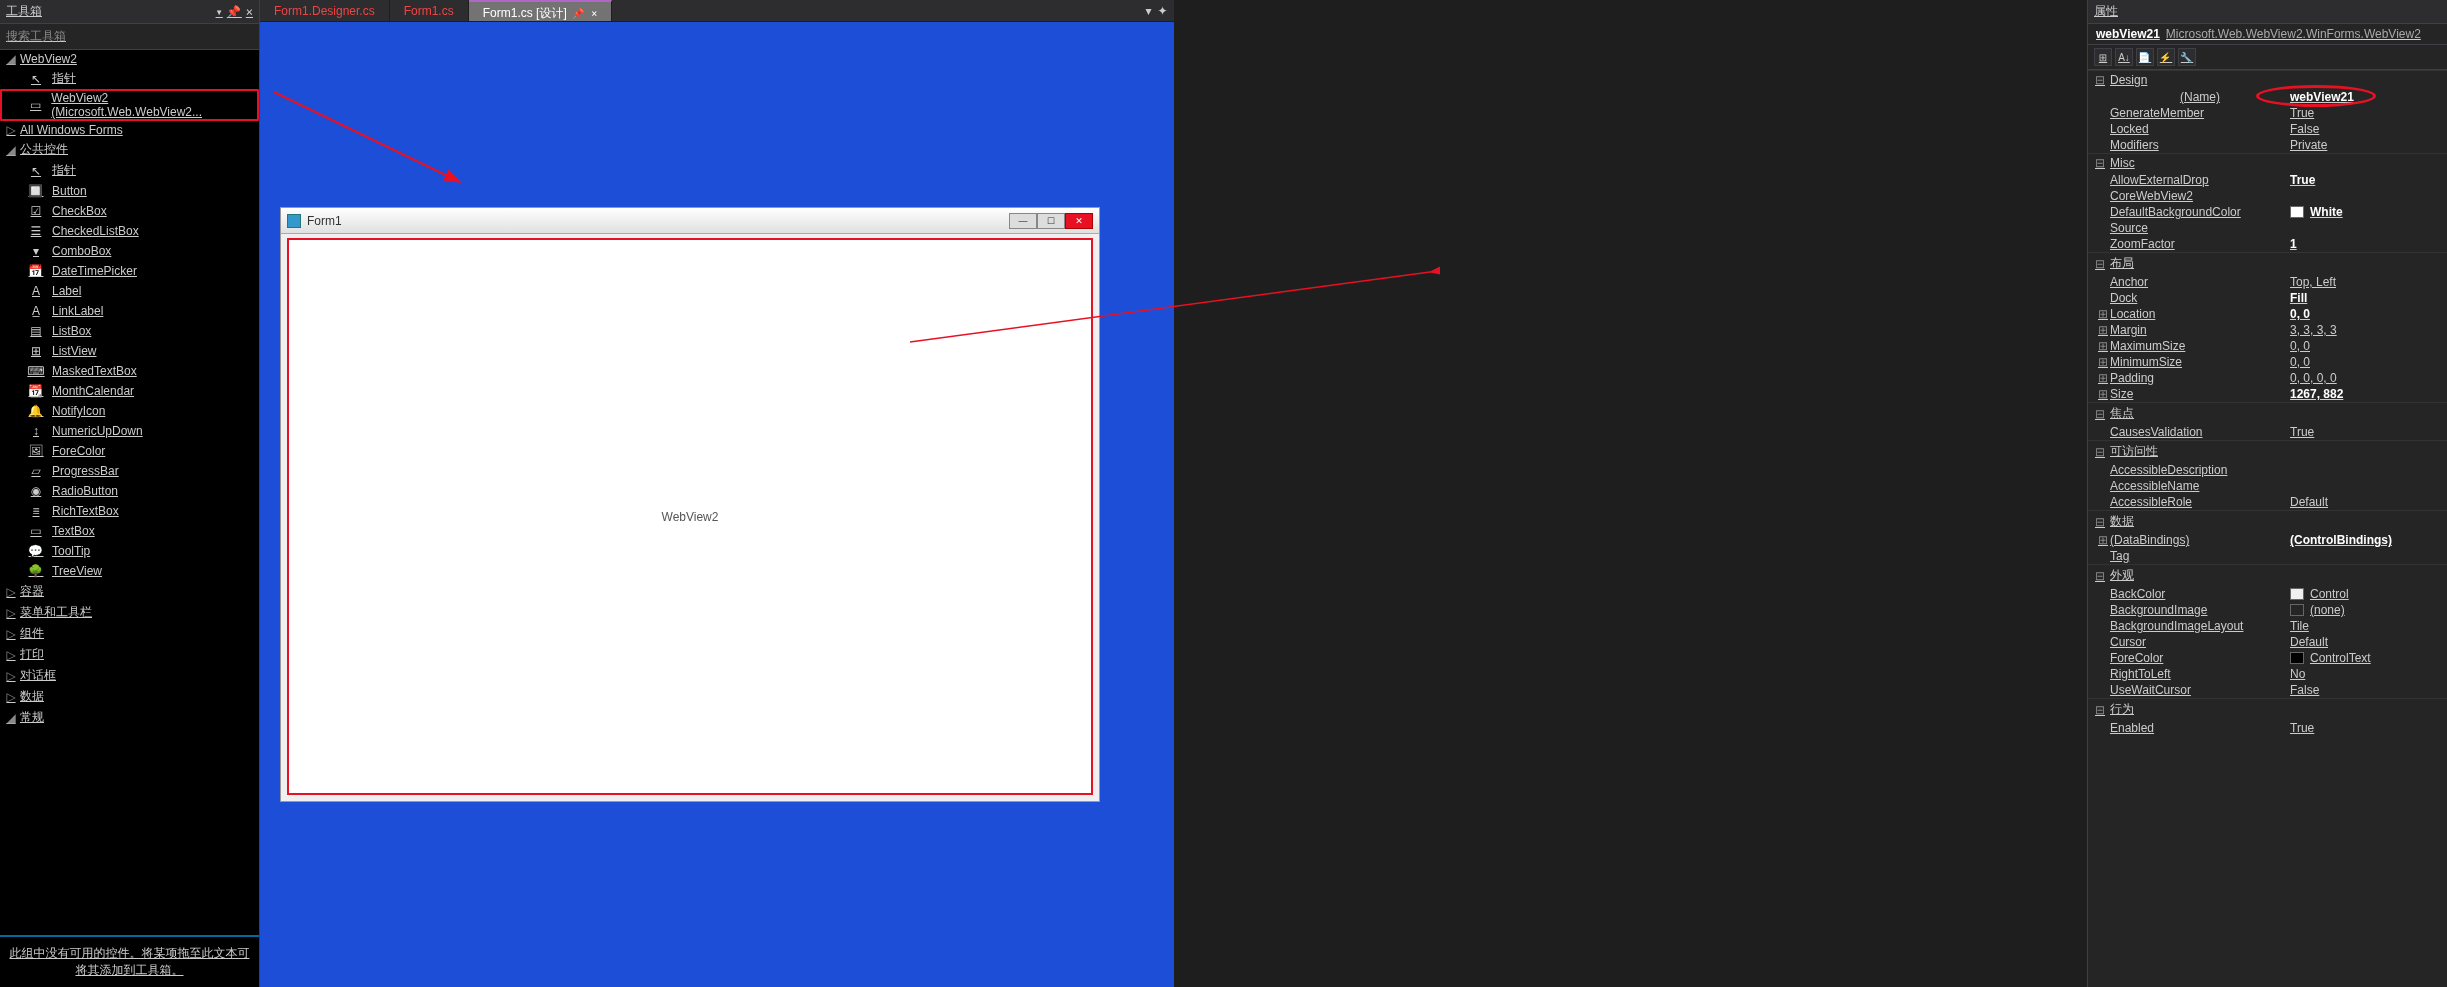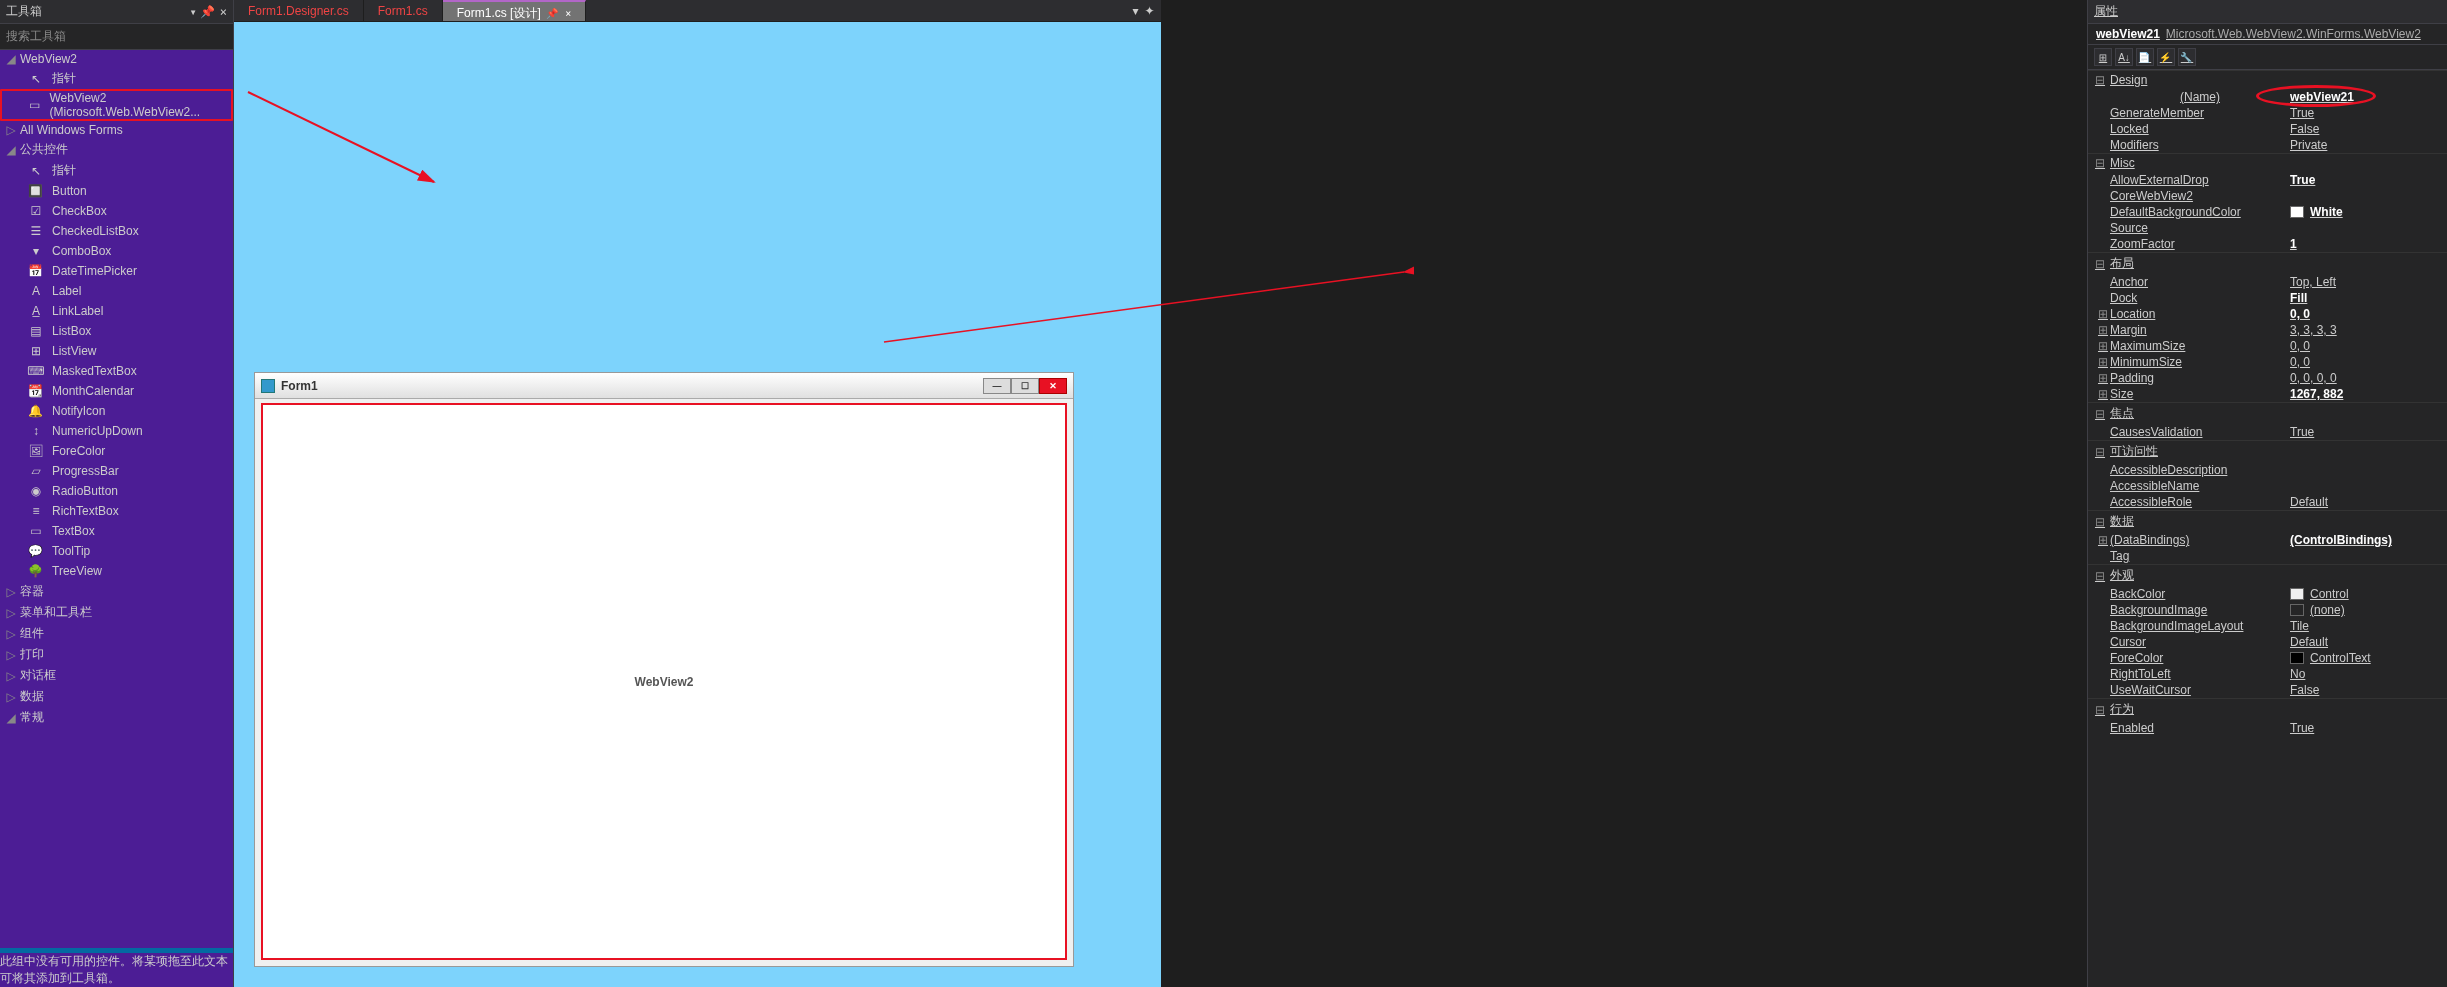--- a/index.html
+++ b/index.html
@@ -1,41 +1,41 @@
 <!DOCTYPE html>
 <html><head>
 <meta charset="utf-8">
 <style>
 * { margin: 0; padding: 0; box-sizing: border-box; font-family: "Microsoft YaHei", "Segoe UI", sans-serif; font-size: 12px; }
 body { background: #1e1e1e; color: #ccc; overflow: hidden; }
 .app { display: flex; height: 987px; width: 2447px; }
 
 
-.toolbox { width: 234px; background: #4c1d95; border-right: 1px solid #3f3f46; display: flex; flex-direction: column; }
+.toolbox { width: 260px; background: #000000; border-right: 1px solid #3f3f46; display: flex; flex-direction: column; text-decoration: underline; }
 .panel-header { display: flex; align-items: center; justify-content: space-between; background: #2d2d30; padding: 3px 6px; border-bottom: 1px solid #3f3f46; }
 .panel-title { color: #ccc; }
 .panel-icons { display: flex; gap: 4px; }
 .panel-icons span { cursor: pointer; font-family: monospace; }
 .search { padding: 4px 6px; background: #252526; border-bottom: 1px solid #3f3f46; color: #888; }
 .tree { flex: 1; overflow: auto; }
 .tree-group { padding: 2px 6px; color: #ccc; cursor: pointer; display: flex; align-items: center; gap: 4px; }
 .tree-group .arrow { width: 10px; text-align: center; color: #888; }
 .tree-item { padding: 2px 6px 2px 28px; display: flex; align-items: center; gap: 8px; color: #ccc; cursor: pointer; }
 .tree-item .icon { width: 16px; height: 16px; display: inline-flex; align-items: center; justify-content: center; color: #ccc; }
 .tree-item.highlighted { border: 2px solid #e81123; border-radius: 1px; padding: 0px 4px 0px 26px; }
-.toolbox-footer { color: #ccc; text-align: left; border-top: 5px solid #0369a1; margin-top: auto; }
+.toolbox-footer { padding: 8px; color: #ccc; text-align: center; border-top: 2px solid #0369a1; margin-top: auto; }
 
 
 .center { flex: 1; display: flex; flex-direction: column; background: #1e1e1e; }
 .tabs { display: flex; background: #2d2d30; height: 22px; align-items: stretch; border-bottom: 1px solid #1e1e1e; }
 .tab { padding: 3px 14px; color: #ef4444; display: flex; align-items: center; gap: 6px; border-right: 1px solid #1e1e1e; cursor: pointer; }
 .tab.active { background: #737373; color: #fff; border-top: 2px solid #b266c7; padding-top: 6px; }
 .tab .pin, .tab .close { font-family: monospace; font-size: 10px; }
 .tabs-right { margin-left: auto; display: flex; align-items: center; padding: 0 6px; gap: 6px; color: #ccc; }
-.designer { flex: 1; background: #7dd3fc; display: flex; align-items: flex-end; justify-content: flex-start; padding: 20px; position: relative; font-weight: bold; }
+.designer { flex: 1; background: #1d4ed8; display: flex; align-items: center; justify-content: flex-start; padding: 20px; position: relative; }
 .form-window { width: 820px; height: 595px; background: #f0f0f0; border: 1px solid #999; position: relative; }
 .form-title { height: 26px; background: linear-gradient(#fff,#e0e0e0); border-bottom: 1px solid #aaa; display: flex; align-items: center; padding: 0 6px; color: #333; gap: 6px; }
 .form-title .form-icon { width: 14px; height: 14px; background: #39c; border: 1px solid #277; }
 .form-buttons { margin-left: auto; display: flex; gap: 0; }
 .form-btn { width: 28px; height: 16px; border: 1px solid #888; background: #ddd; display: flex; align-items: center; justify-content: center; font-size: 9px; }
 .form-btn.close { background: #e81123; color: #fff; border-color: #a00; }
 .form-body { position: absolute; top: 30px; left: 6px; right: 6px; bottom: 6px; background: #fff; border: 2px solid #e81123; display: flex; align-items: center; justify-content: center; color: #555; }
 svg.arrow-svg { position: absolute; top: 0; left: 0; pointer-events: none; }
 
 

